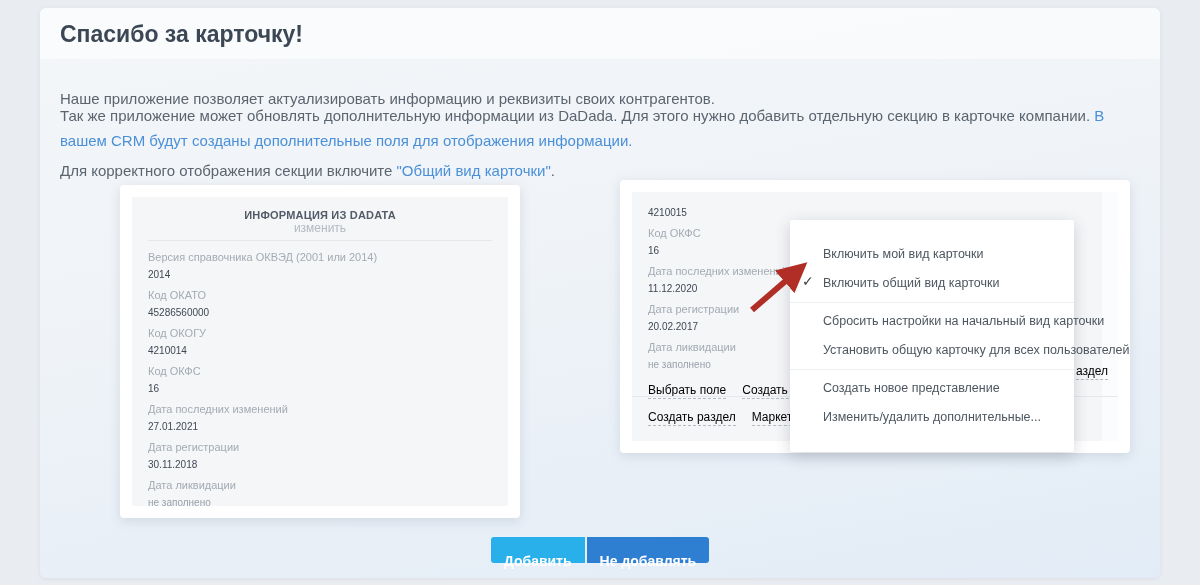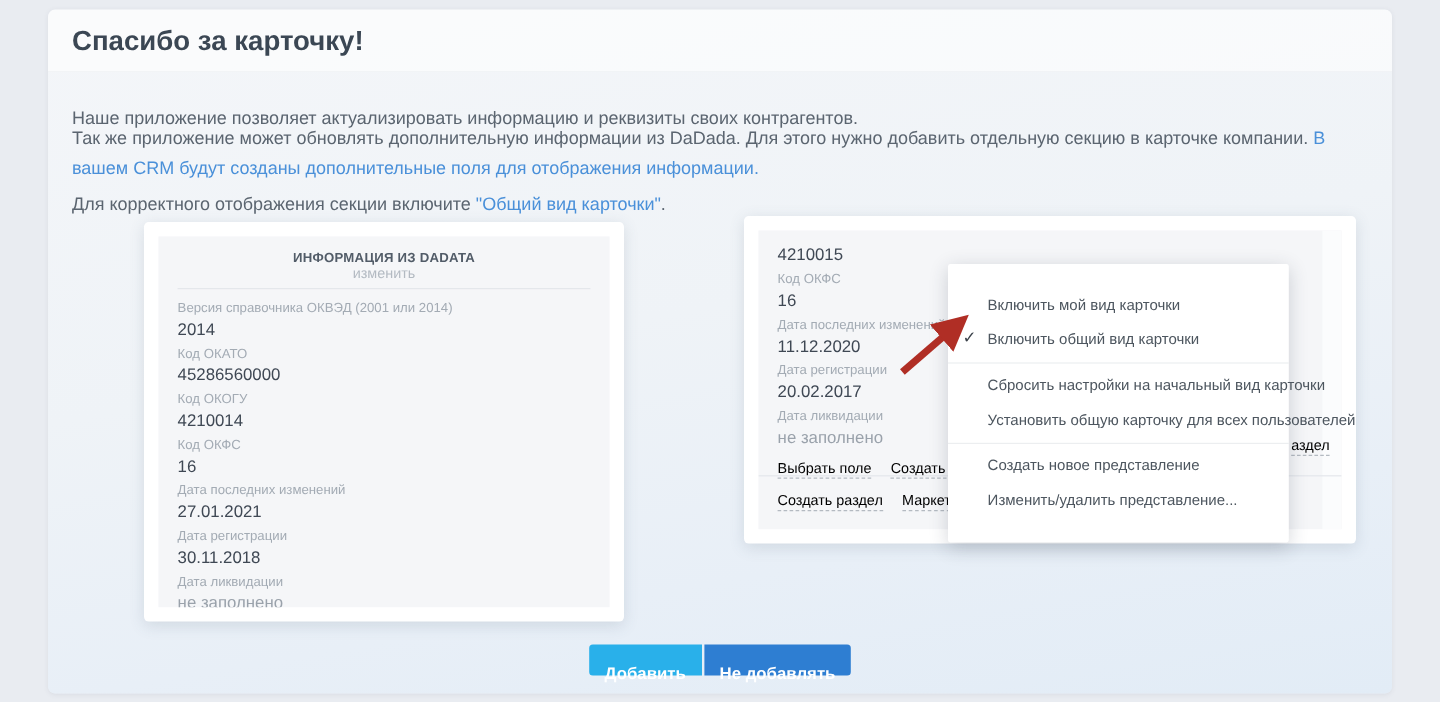--- a/index.html
+++ b/index.html
@@ -42,21 +42,21 @@
   .panel-inner { width:100%; height:100%; background:#f5f6f8; position:relative; overflow:hidden; }
   .panel-pad { padding:12px 16px; }
 
   .panel-head-row { display:flex; justify-content:space-between; align-items:center; height:24px;flex-direction:column; }
   .panel-head-title { font-size:11px; font-weight:bold; color:#525c68; letter-spacing:0.2px; }
   .panel-head-edit { font-size:12px; color:#b3bac2; cursor:pointer; }
   .panel-divider { height:1px; background:#e4e7eb; margin:7px 0 10px 0; }
 
   .field { margin-bottom:6px; }
   .field-label { font-size:11px; color:#a3abb4; line-height:13px; margin-bottom:2px; }
-  .field-value { font-size:14px; color:#3f4854; line-height:17px; }
+  .field-value { font-size:10px; color:#3f4854; line-height:17px; }
   .field-value.muted { color:#9aa2ab; }
 
   .links-row { display:flex; align-items:center; margin-top:10px; }
   .dashed-link {
     font-size:12px; color:#000000; cursor:pointer;
     border-bottom:1px dashed #b4bac1; line-height:15px;
   }
   .dashed-link + .dashed-link { margin-left:16px; }
 
   .rp-bottom-divider { position:absolute; left:0; right:0; bottom:44px; height:1px; background:#e4e7eb; }
@@ -203,21 +203,21 @@
   </div>
 
   <div class="dropdown" style="left:750px; top:212px;">
     <div class="menu-item">Включить мой вид карточки</div>
     <div class="menu-item"><span class="menu-check">✓</span><span>Включить общий вид карточки</span></div>
     <div class="menu-divider"></div>
     <div class="menu-item">Сбросить настройки на начальный вид карточки</div>
     <div class="menu-item">Установить общую карточку для всех пользователей</div>
     <div class="menu-divider"></div>
     <div class="menu-item">Создать новое представление</div>
-    <div class="menu-item">Изменить/удалить представление...</div>
+    <div class="menu-item">Изменить/удалить дополнительные...</div>
   </div>
 
   <div class="red-arrow" style="left:702px; top:244px;">
     <svg width="78" height="68" viewBox="0 0 78 68">
       <defs>
         <marker id="ah" markerWidth="5" markerHeight="5" refX="2.5" refY="2.5" orient="auto">
           <path d="M0,0 L5,2.5 L0,5 z" fill="#b02e25"></path>
         </marker>
       </defs>
       <line x1="10" y1="58" x2="54" y2="20" stroke="#b02e25" stroke-width="6" marker-end="url(#ah)"></line>

